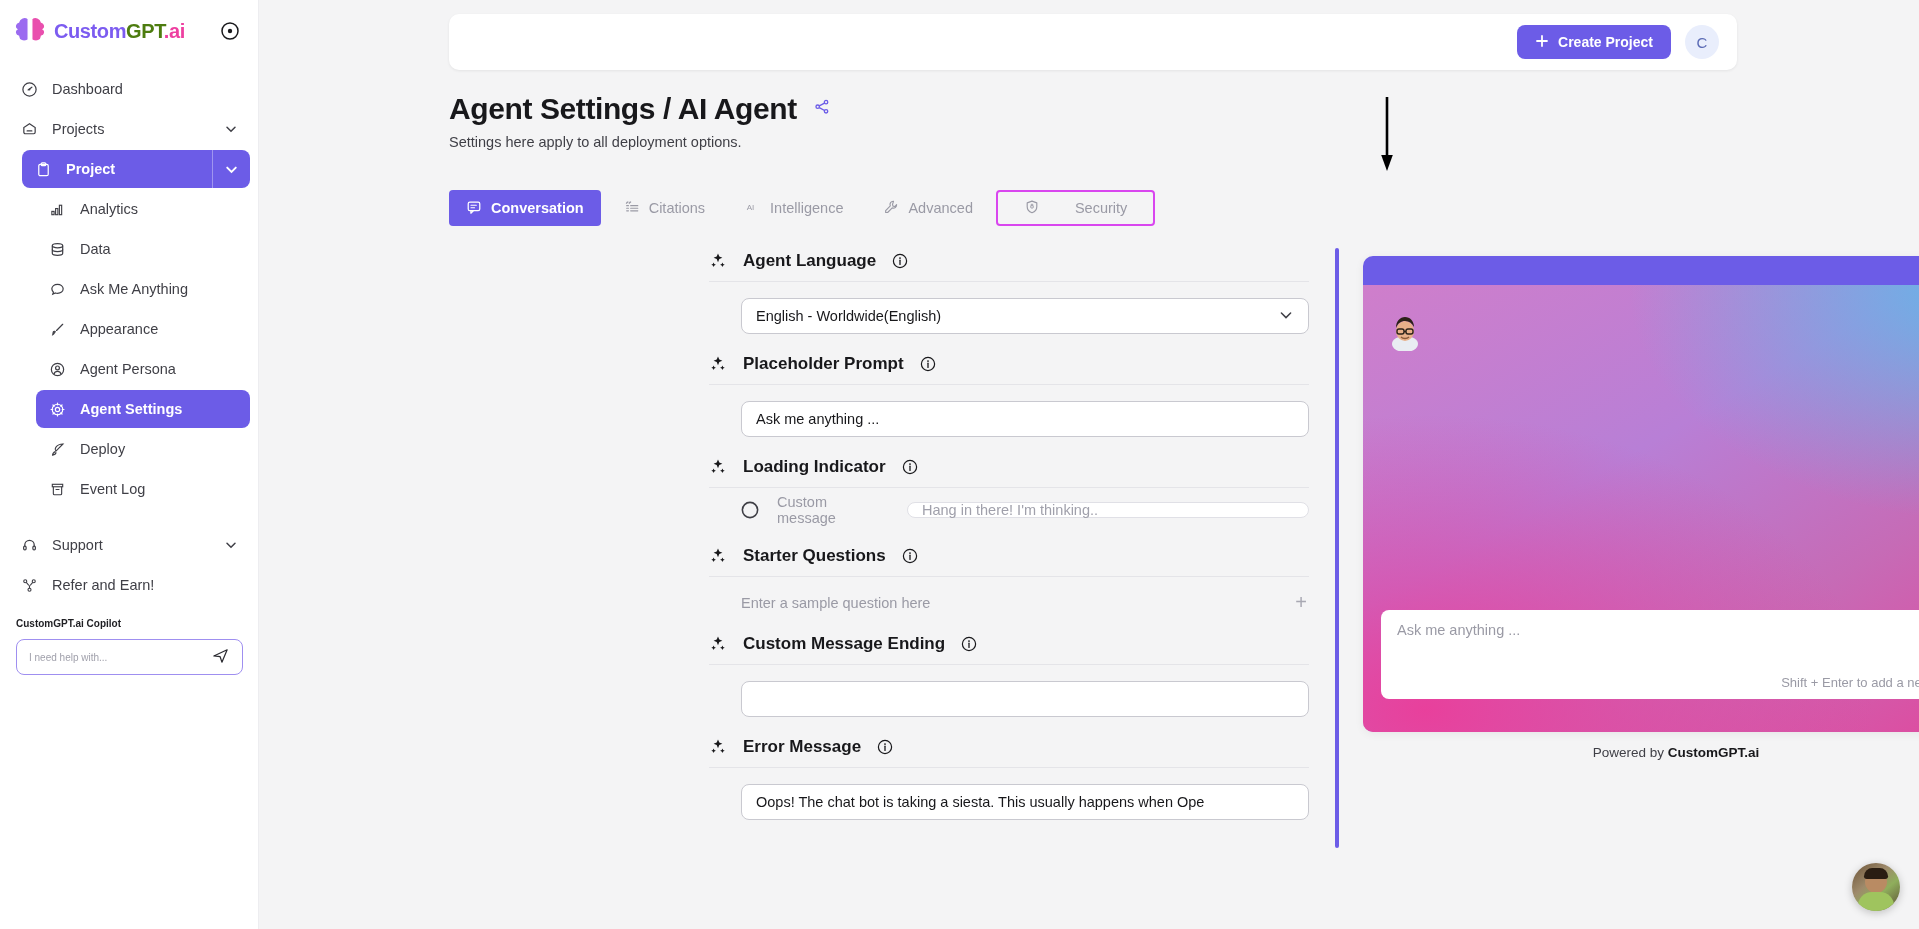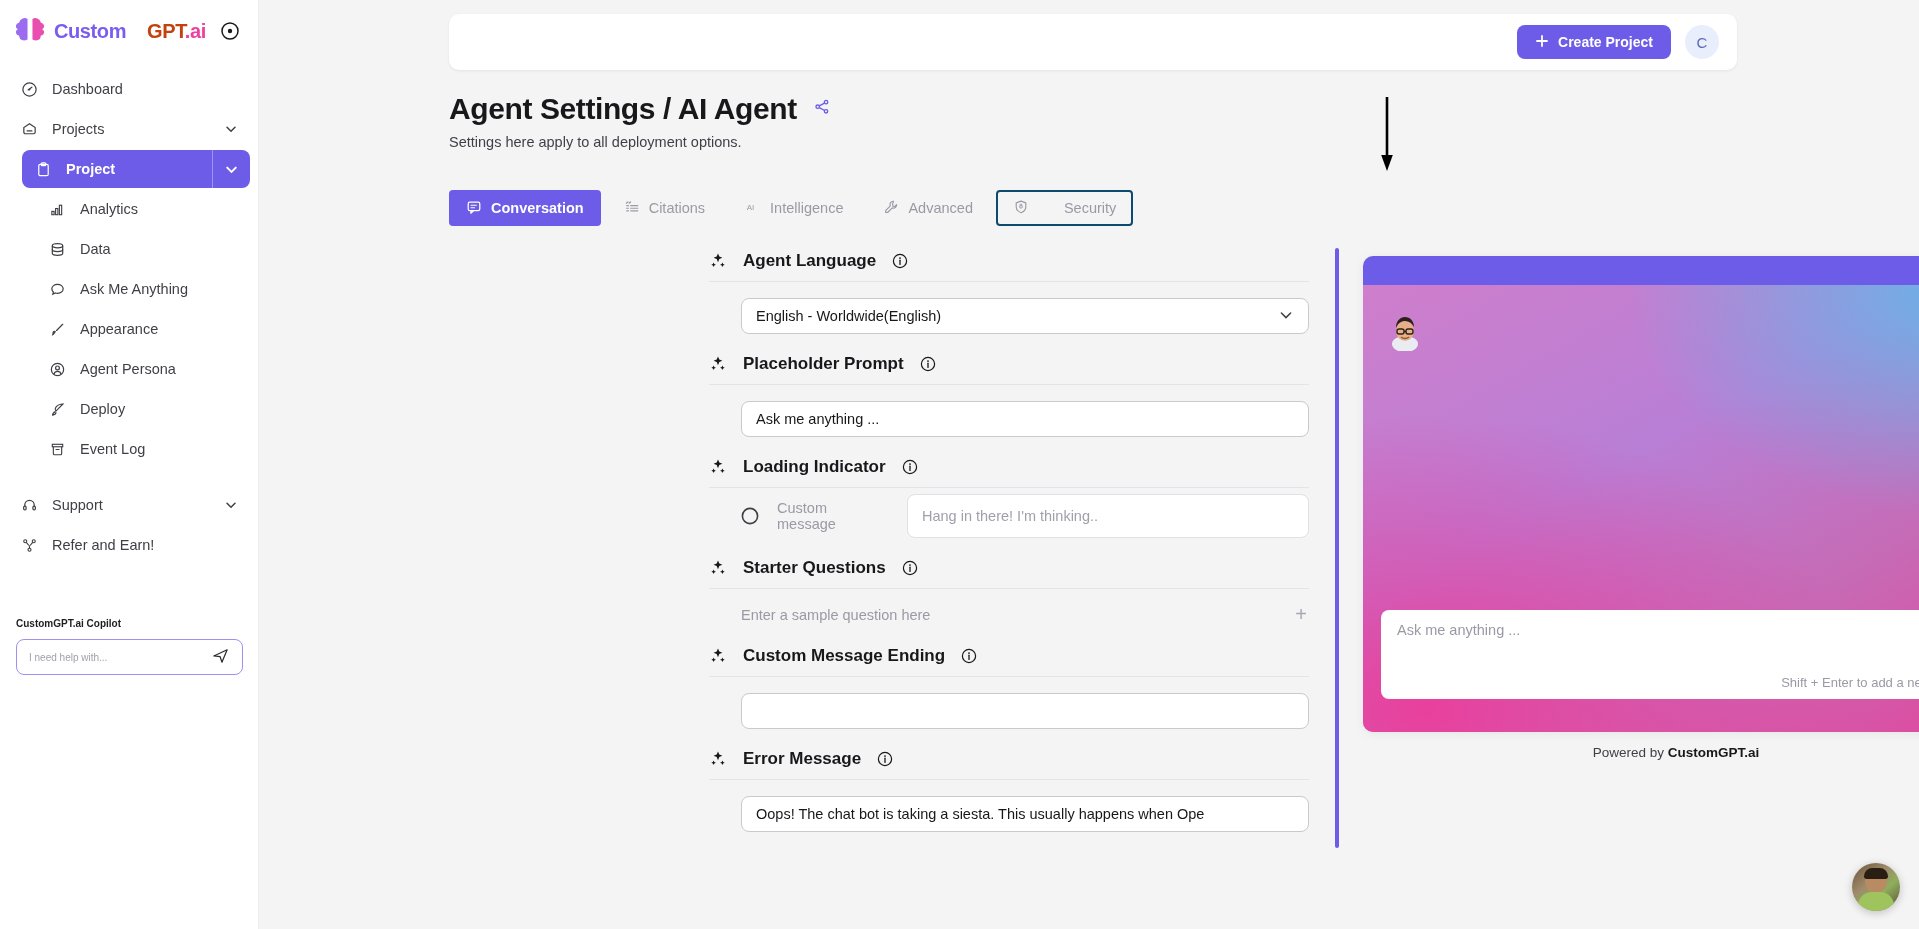--- a/index.html
+++ b/index.html
@@ -17,21 +17,21 @@
     border-right: 1px solid #ededf0;
     flex: 0 0 259px; position: relative;
   }
   .brand-row {
     display: flex; align-items: center; height: 62px;
     padding: 0 18px 0 14px; gap: 8px;
   }
   .brand-logo { width: 32px; height: 30px; flex: 0 0 32px; }
   .brand-text { font-size: 20px; font-weight: bold; letter-spacing: -0.4px; }
   .brand-text .c1 { color: #7c5cf0; }
-  .brand-text .c2 { color: #c2410c; padding-left: 21px; }
+  .brand-text .c2 { color: #4d7c0f; }
   .brand-text .c3 { color: #ee3fa0; }
   .collapse-btn { margin-left: auto; width: 20px; height: 20px; cursor: pointer; }
 
   .nav { padding: 6px 0 0 0; }
   .nav-item {
     display: flex; align-items: center; gap: 14px;
     height: 38px; margin: 2px 8px; padding: 0 12px;
     border-radius: 8px; color: #3f3f46; font-size: 14.5px;
     cursor: pointer;
   }
@@ -94,21 +94,21 @@
   .share-icon { cursor: pointer; }
   .page-sub { margin-top: 8px; font-size: 14.5px; color: #3f3f46; }
 
   .tabs { position: absolute; left: 190px; top: 190px; display: flex; align-items: center; gap: 6px; }
   .tab {
     display: flex; align-items: center; gap: 9px; height: 36px;
     padding: 0 17px; border-radius: 4px; font-size: 14.5px;
     color: #9a9aa5; cursor: pointer; white-space: nowrap;
   }
   .tab.active { background: #6c5ce7; color: #fff; font-weight: bold; }
-  .tab.highlight { border: 2px solid #0c4a6e; padding: 0 15px; gap: 35px; }
+  .tab.highlight { border: 2px solid #d946ef; padding: 0 26px; gap: 35px; }
 
   
   .arrow-anno { position: absolute; left: 1120px; top: 95px; width: 16px; height: 80px; }
 
   
   .settings {
     position: absolute; left: 450px; top: 245px; width: 600px; height: 690px;
     overflow: hidden;
   }
   .sec-head { display: flex; align-items: center; gap: 16px; padding: 6px 0 10px 0; }
@@ -132,21 +132,21 @@
   .radio-row { display: flex; align-items: center; gap: 18px; padding: 6px 0 6px 32px; }
   .radio { width: 18px; height: 18px; flex: 0 0 18px; cursor: pointer; }
   .radio-lbl { font-size: 14.5px; color: #9a9aa5; width: 112px; }
   .dots-chip {
     background: #fff; border-radius: 8px; padding: 7px 12px;
     display: flex; align-items: center; gap: 5px;
   }
   .dot { width: 8px; height: 8px; border-radius: 50%; background: #6c5ce7; }
   .dot.faint { background: #d6d1f8; }
   .cust-input {
-    flex: 1; height: 44px; border: 1px solid #e0e0e6; border-radius: 8px;
+    flex: 1; height: 16px; border: 1px solid #e0e0e6; border-radius: 8px;
     background: #fff; padding: 0 14px; font-size: 14.5px; color: #a0a0ab;
     display: flex; align-items: center;
   }
   .starter-row {
     display: flex; align-items: center; padding: 14px 2px 14px 32px;
     font-size: 14.5px; color: #9a9aa5;
   }
   .starter-row .plus { margin-left: auto; font-size: 20px; color: #a8a8b2; cursor: pointer; }
 
   
@@ -322,20 +322,30 @@
         <span class="ico">
           <svg viewBox="0 0 18 18" width="17" height="17">
               <circle cx="9" cy="9" r="6.5" fill="none" stroke="#3f3f46" stroke-width="1.3"></circle>
               <circle cx="9" cy="7.3" r="2" fill="none" stroke="#3f3f46" stroke-width="1.3"></circle>
               <path d="M5.2 14c.6-2 2-3 3.8-3s3.2 1 3.8 3" fill="none" stroke="#3f3f46" stroke-width="1.3"></path>
             </svg>
         </span>
         <span class="lbl">Agent Persona</span>
       </div>
 
+      <div class="nav-item sub selected">
+        <span class="ico">
+          <svg viewBox="0 0 18 18" width="17" height="17">
+              <circle cx="9" cy="9" r="2.3" fill="none" stroke="#fff" stroke-width="1.3"></circle>
+              <path d="M9 2.2v1.8M9 14v1.8M2.2 9h1.8M14 9h1.8M4.2 4.2l1.3 1.3M12.5 12.5l1.3 1.3M13.8 4.2l-1.3 1.3M5.5 12.5l-1.3 1.3" stroke="#fff" stroke-width="1.3" stroke-linecap="round"></path>
+              <circle cx="9" cy="9" r="5.6" fill="none" stroke="#fff" stroke-width="1.2"></circle>
+            </svg>
+        </span>
+        <span class="lbl">Agent Settings</span>
+      </div>
 
       <div class="nav-item sub">
         <span class="ico">
           <svg viewBox="0 0 18 18" width="17" height="17">
               <path d="M6.8 11.2c-2 .5-2.8 2-3 3.8 1.8-.3 3.3-1 3.8-3" fill="none" stroke="#3f3f46" stroke-width="1.2"></path>
               <path d="M7.3 10.7 14.8 3.2c-3 0-6 1.2-7.6 3.5-.9 1.3-.9 2.7.1 4z" fill="none" stroke="#3f3f46" stroke-width="1.2"></path>
             </svg>
         </span>
         <span class="lbl">Deploy</span>
       </div>

